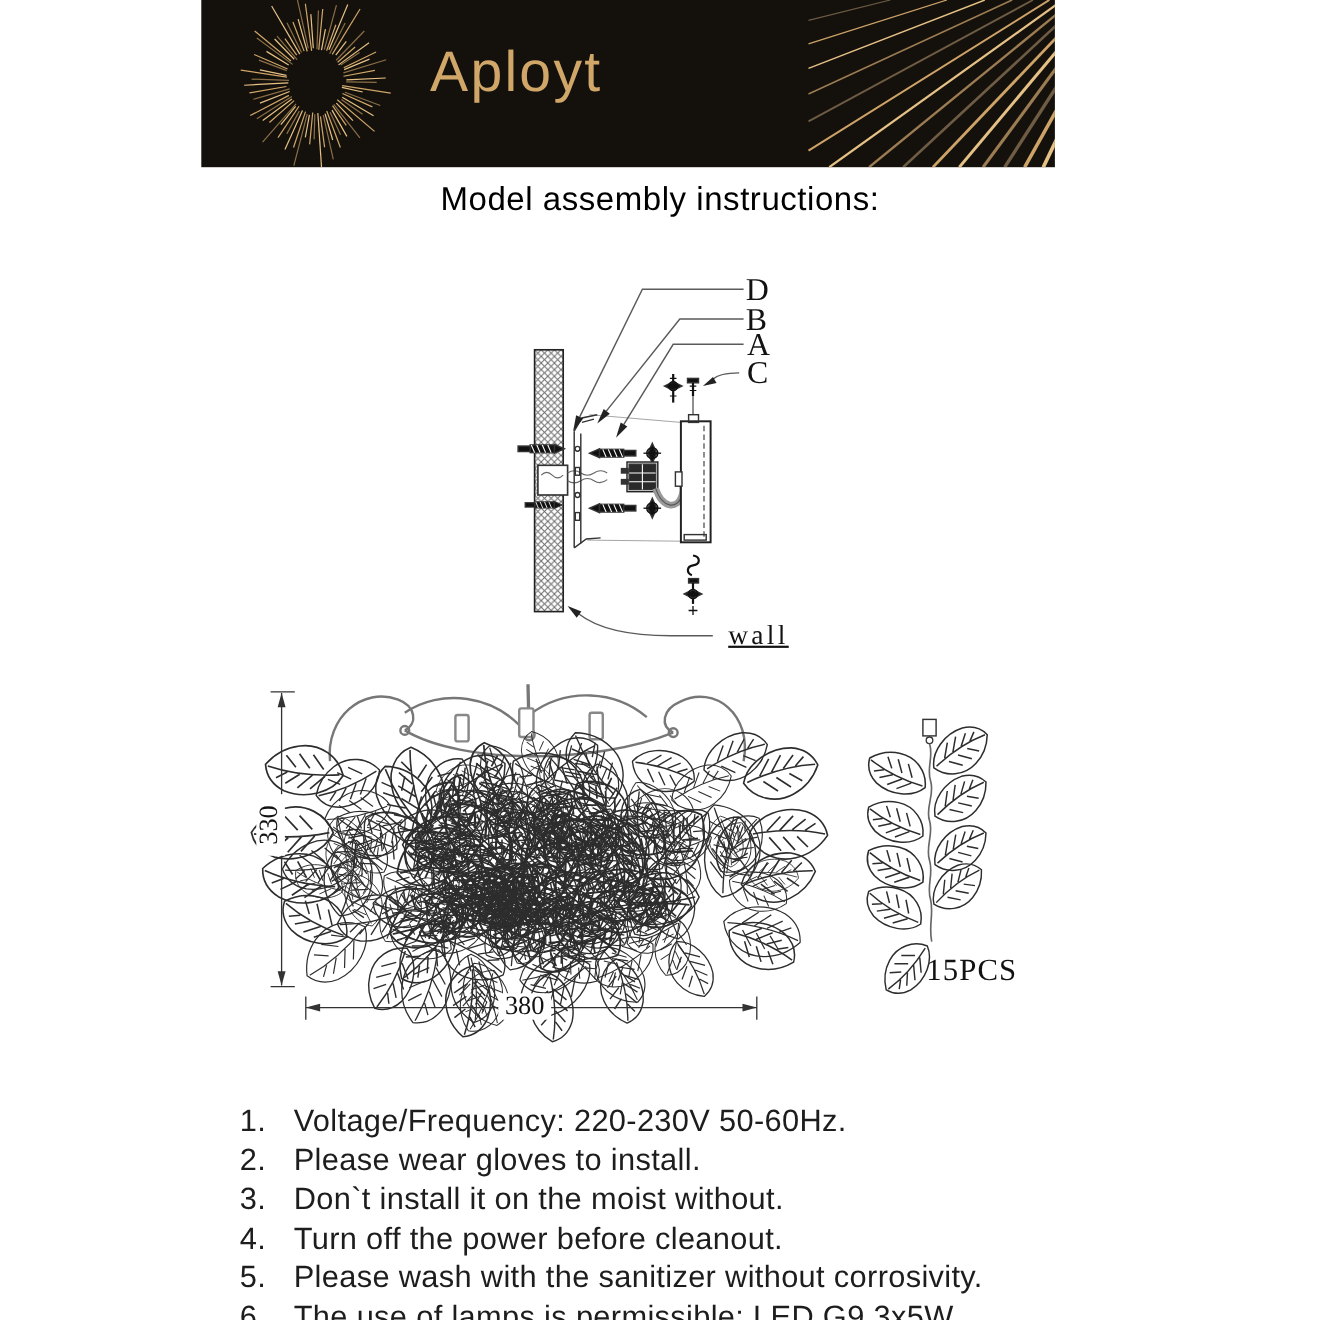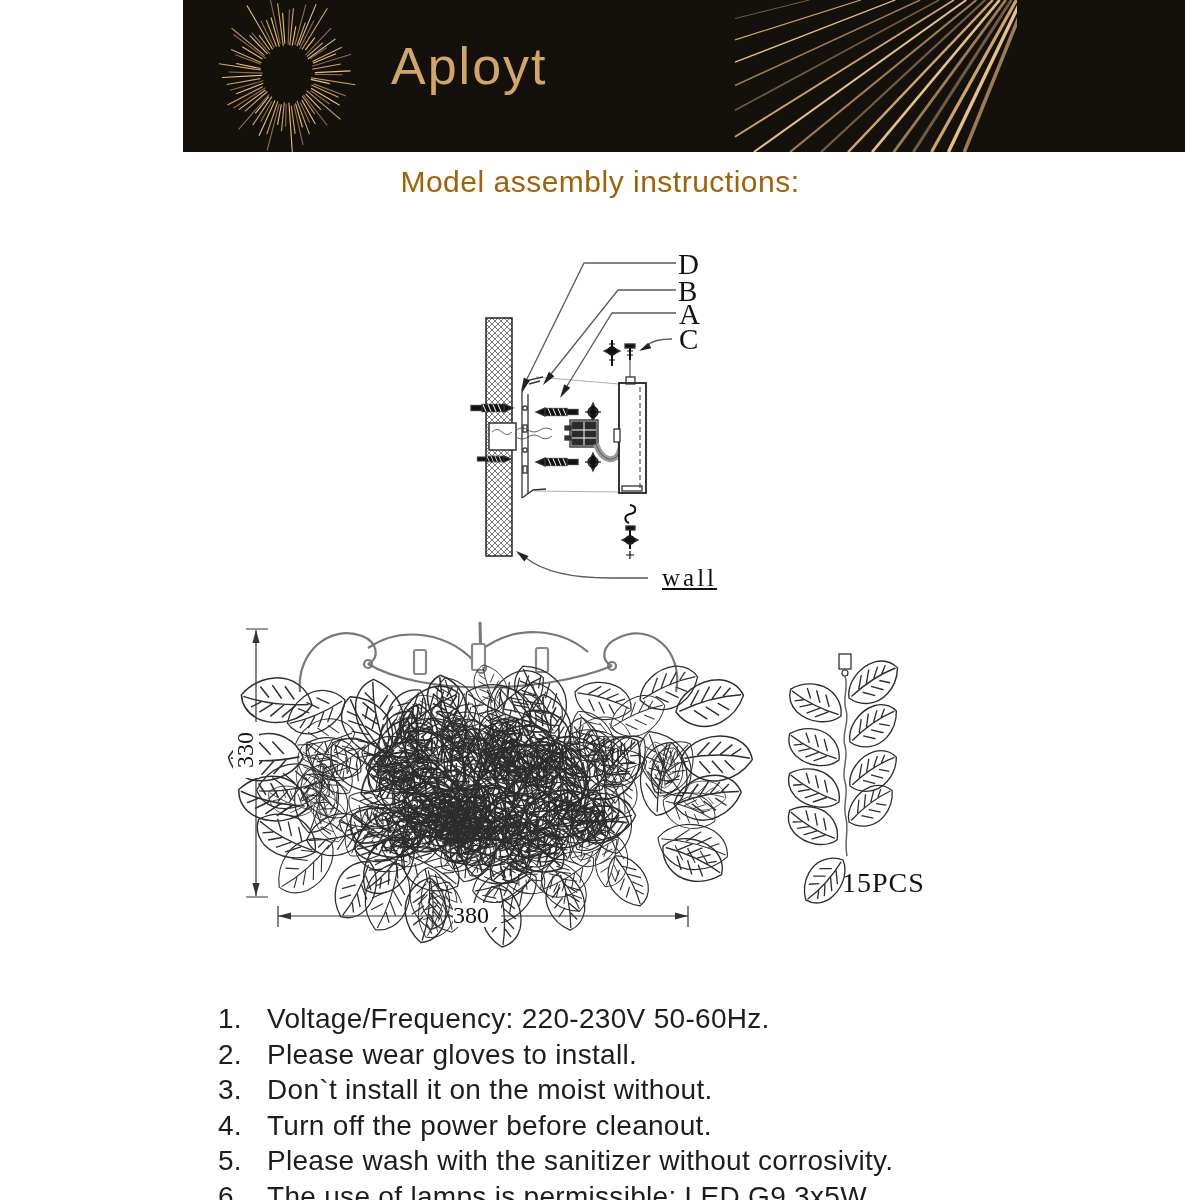--- a/index.html
+++ b/index.html
@@ -6,42 +6,42 @@
     --gold:#d0a768;
     --gold-bright:#e6c185;
     --header-bg:#14100c;
     --line:#2e2e2e;
     --text:#1d1d1d;
   }
   html,body{margin:0;padding:0;background:#fff;}
   .page{position:relative;width:1200px;height:1200px;background:#ffffff;overflow:hidden;
         font-family:"Liberation Sans",sans-serif;}
   
-  .header{position:absolute;left:183px;top:0;width:1002px;height:152px;
+  .header{position:absolute;left:183px;top:0;width:776px;height:152px;
           background:var(--header-bg);overflow:hidden;text-align:center;}
   .header svg{position:absolute;left:0;top:0;}
   .brand{position:absolute;left:208px;top:40px;font-size:52px;line-height:1;
          color:var(--gold);letter-spacing:2px;font-weight:400;}
   
   .title{position:absolute;left:0;top:164px;width:100%;text-align:center;
-         color:#a16207;font-size:30px;line-height:36px;letter-spacing:.5px;}
+         color:#000000;font-size:30px;line-height:36px;letter-spacing:.5px;}
   
   .drawing{position:absolute;left:0;top:0;width:1200px;height:1200px;}
   
   .slabel{position:absolute;font-family:"Liberation Serif","DejaVu Serif",serif;
           color:#121212;line-height:1;}
   .lbl-part{font-size:29px;}
   #lbl-d{left:678px;top:250px;}
   #lbl-b{left:678px;top:277px;}
   #lbl-a{left:679px;top:300px;}
   #lbl-c{left:679px;top:325px;}
   #lbl-wall{left:662px;top:565px;font-size:25px;letter-spacing:3px;text-decoration:underline;}
   #dim-330{left:218px;top:737px;width:56px;height:26px;font-size:24px;text-align:center;
            background:#fff;transform:rotate(-90deg);transform-origin:center;}
-  #dim-380{left:453px;top:903px;width:48px;font-size:24px;text-align:left;background:#fff;}
+  #dim-380{left:453px;top:903px;width:48px;font-size:24px;text-align:center;background:#fff;}
   #lbl-15pcs{left:818px;top:869px;font-size:28px;letter-spacing:1px;margin-left:24px;}
   
   .instr{position:absolute;left:218px;top:1001px;width:780px;}
   .instr-row{display:flex;font-size:28px;line-height:35.6px;color:var(--text);letter-spacing:.3px;}
   .instr-num{width:49px;flex:0 0 49px;}
 </style>
 </head>
 <body>
 
 <div class="page">

